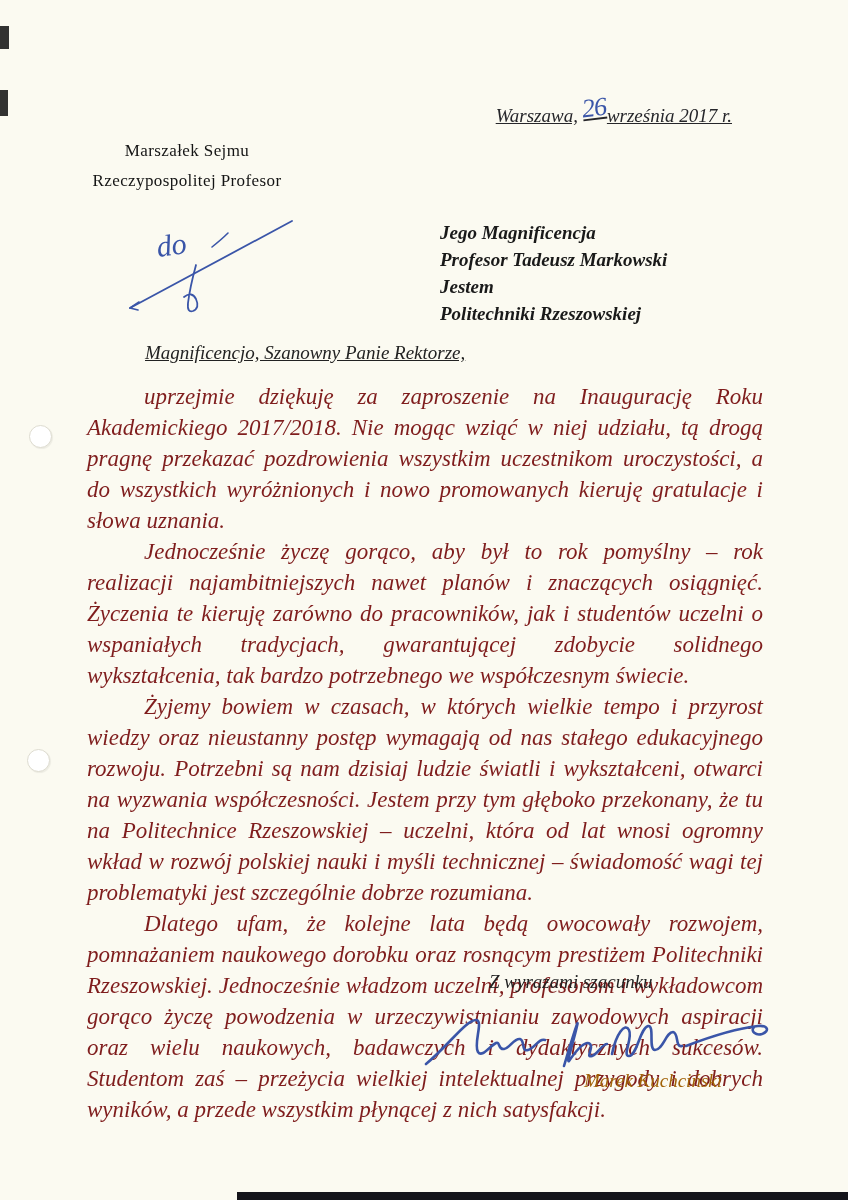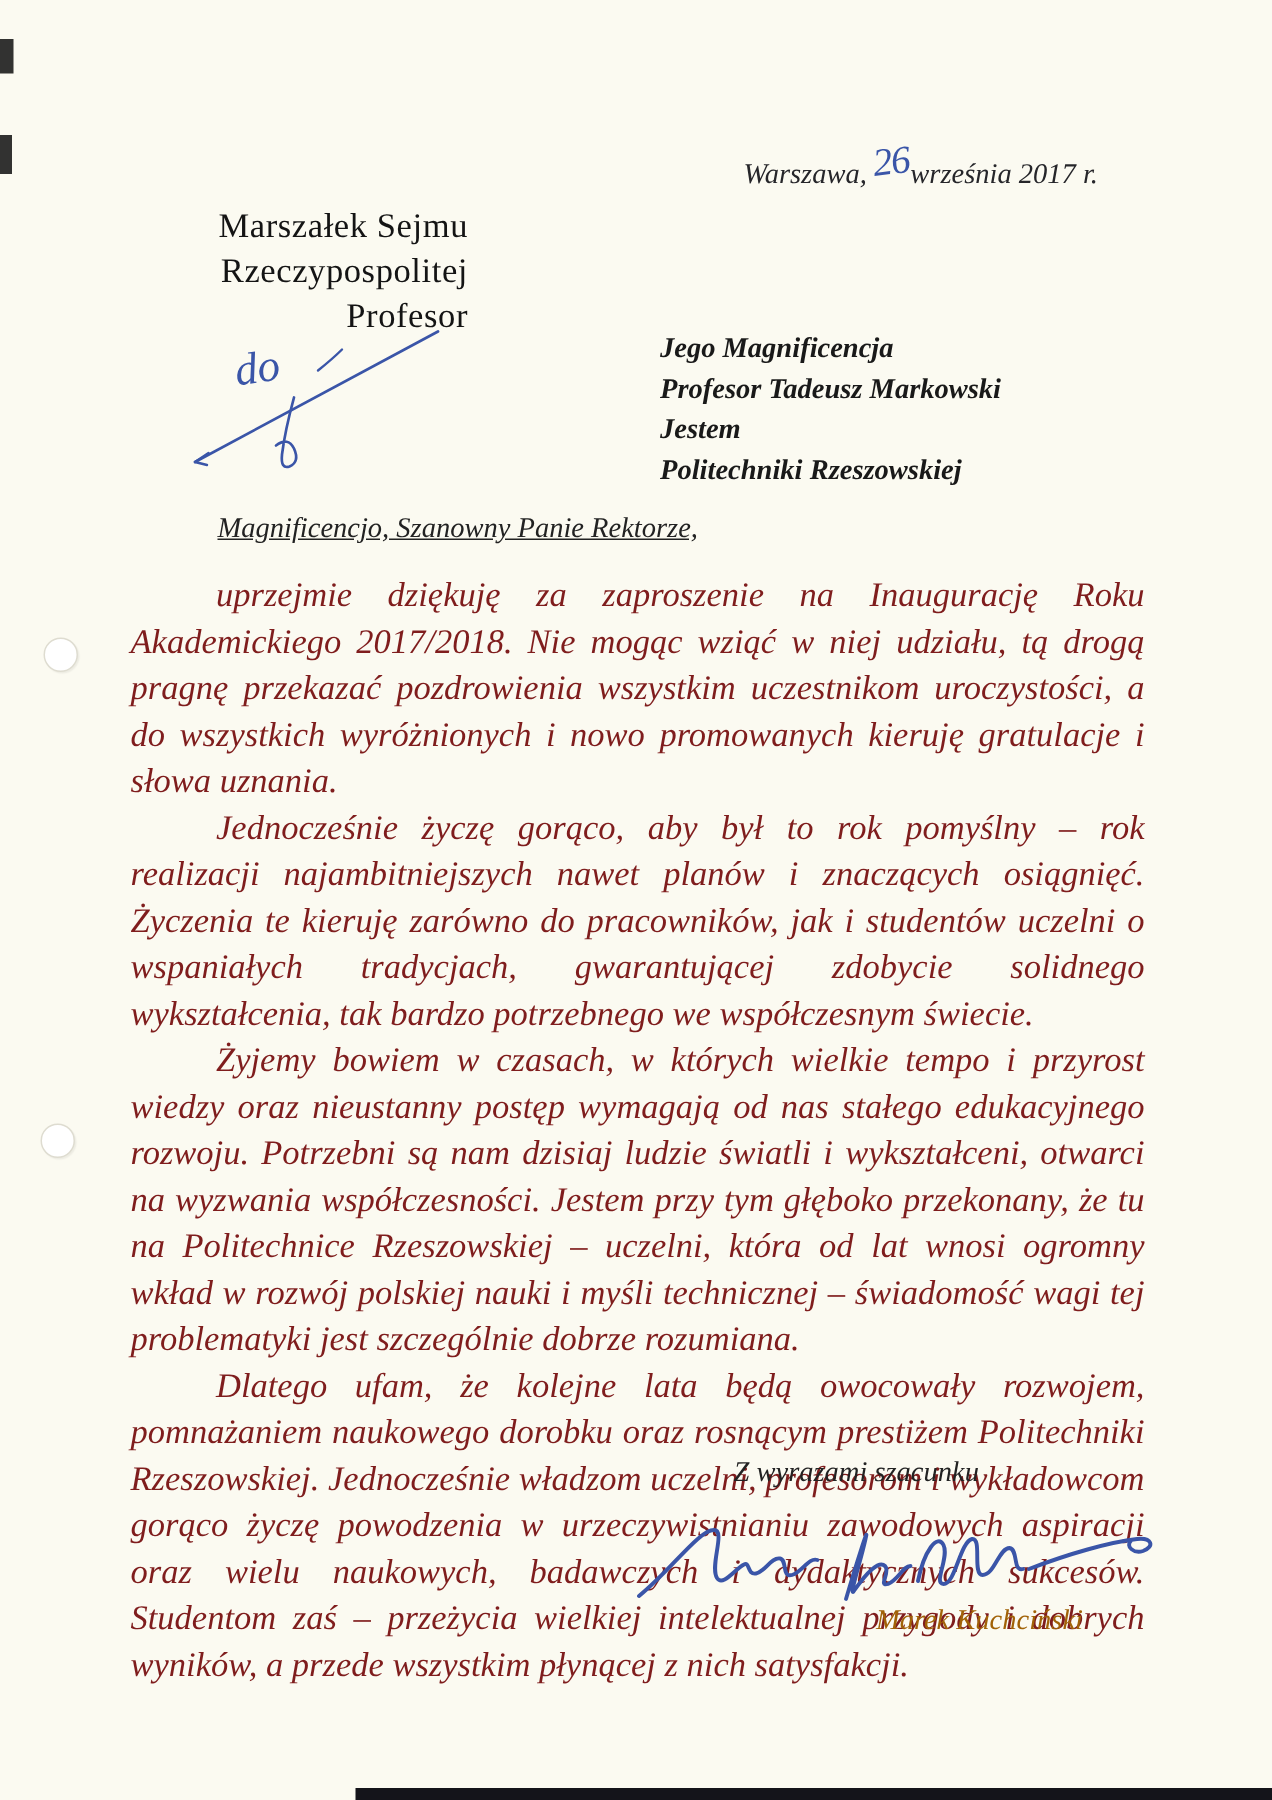--- a/index.html
+++ b/index.html
@@ -10,33 +10,34 @@
     overflow:hidden;
     font-family:"Liberation Serif","DejaVu Serif",serif;
     color:#1e1e1e;
   }
   
   .dateline{
     position:absolute; top:99px; right:116px;
     display:flex; align-items:baseline;
     font-style:italic; font-size:19px; color:#26262a;
     white-space:nowrap;
+    text-decoration:underline;
   }
   .dateline .day{
     font-size:26px; color:#3a55a8;
     display:inline-block;
     transform:translateY(-6px) rotate(-7deg);
     margin:0 1px 0 4px;
     letter-spacing:-1px;
   }
   
   .letterhead{
     position:absolute; left:62px; top:136px; width:250px;
-    text-align:right;
-    font-size:23px; line-height:30px;
+    text-align:center;
+    font-size:17px; line-height:30px;
     letter-spacing:.4px; color:#141414;
   }
   
   .annotation{
     position:absolute; left:100px; top:213px; width:215px; height:115px;
   }
   
   .addressee{
     position:absolute; left:440px; top:219px;
     font-style:italic; font-weight:bold;

